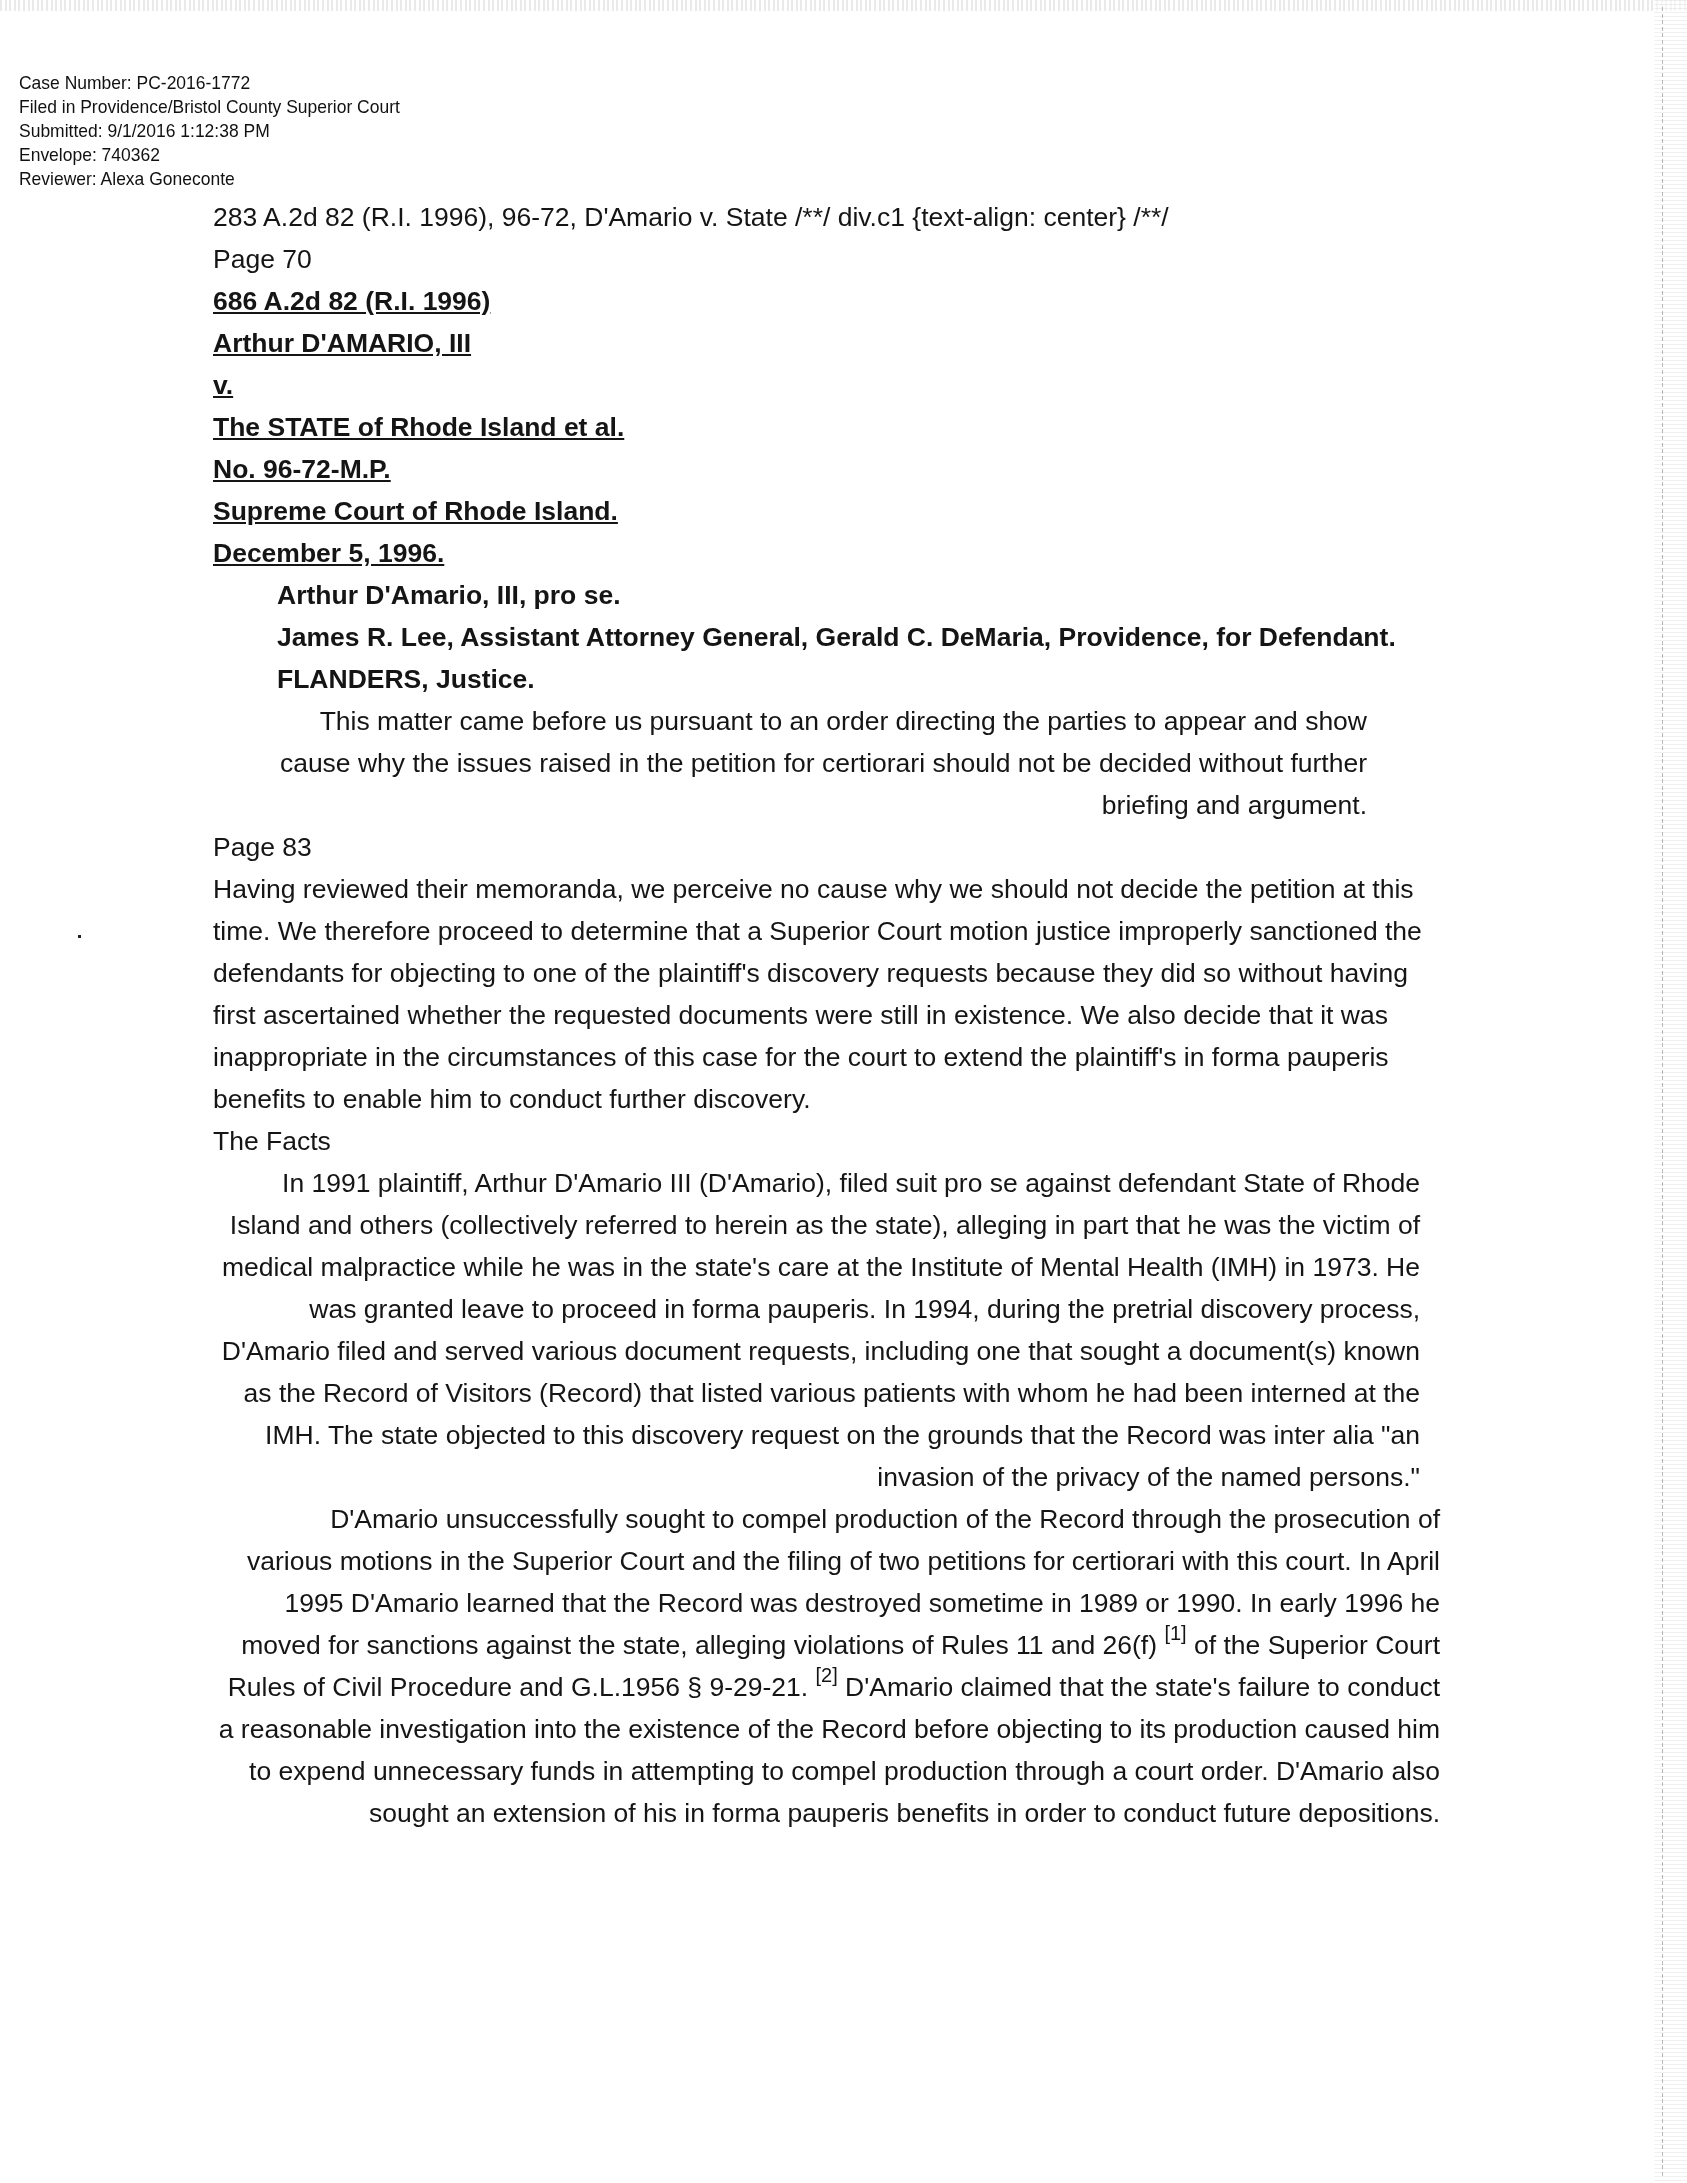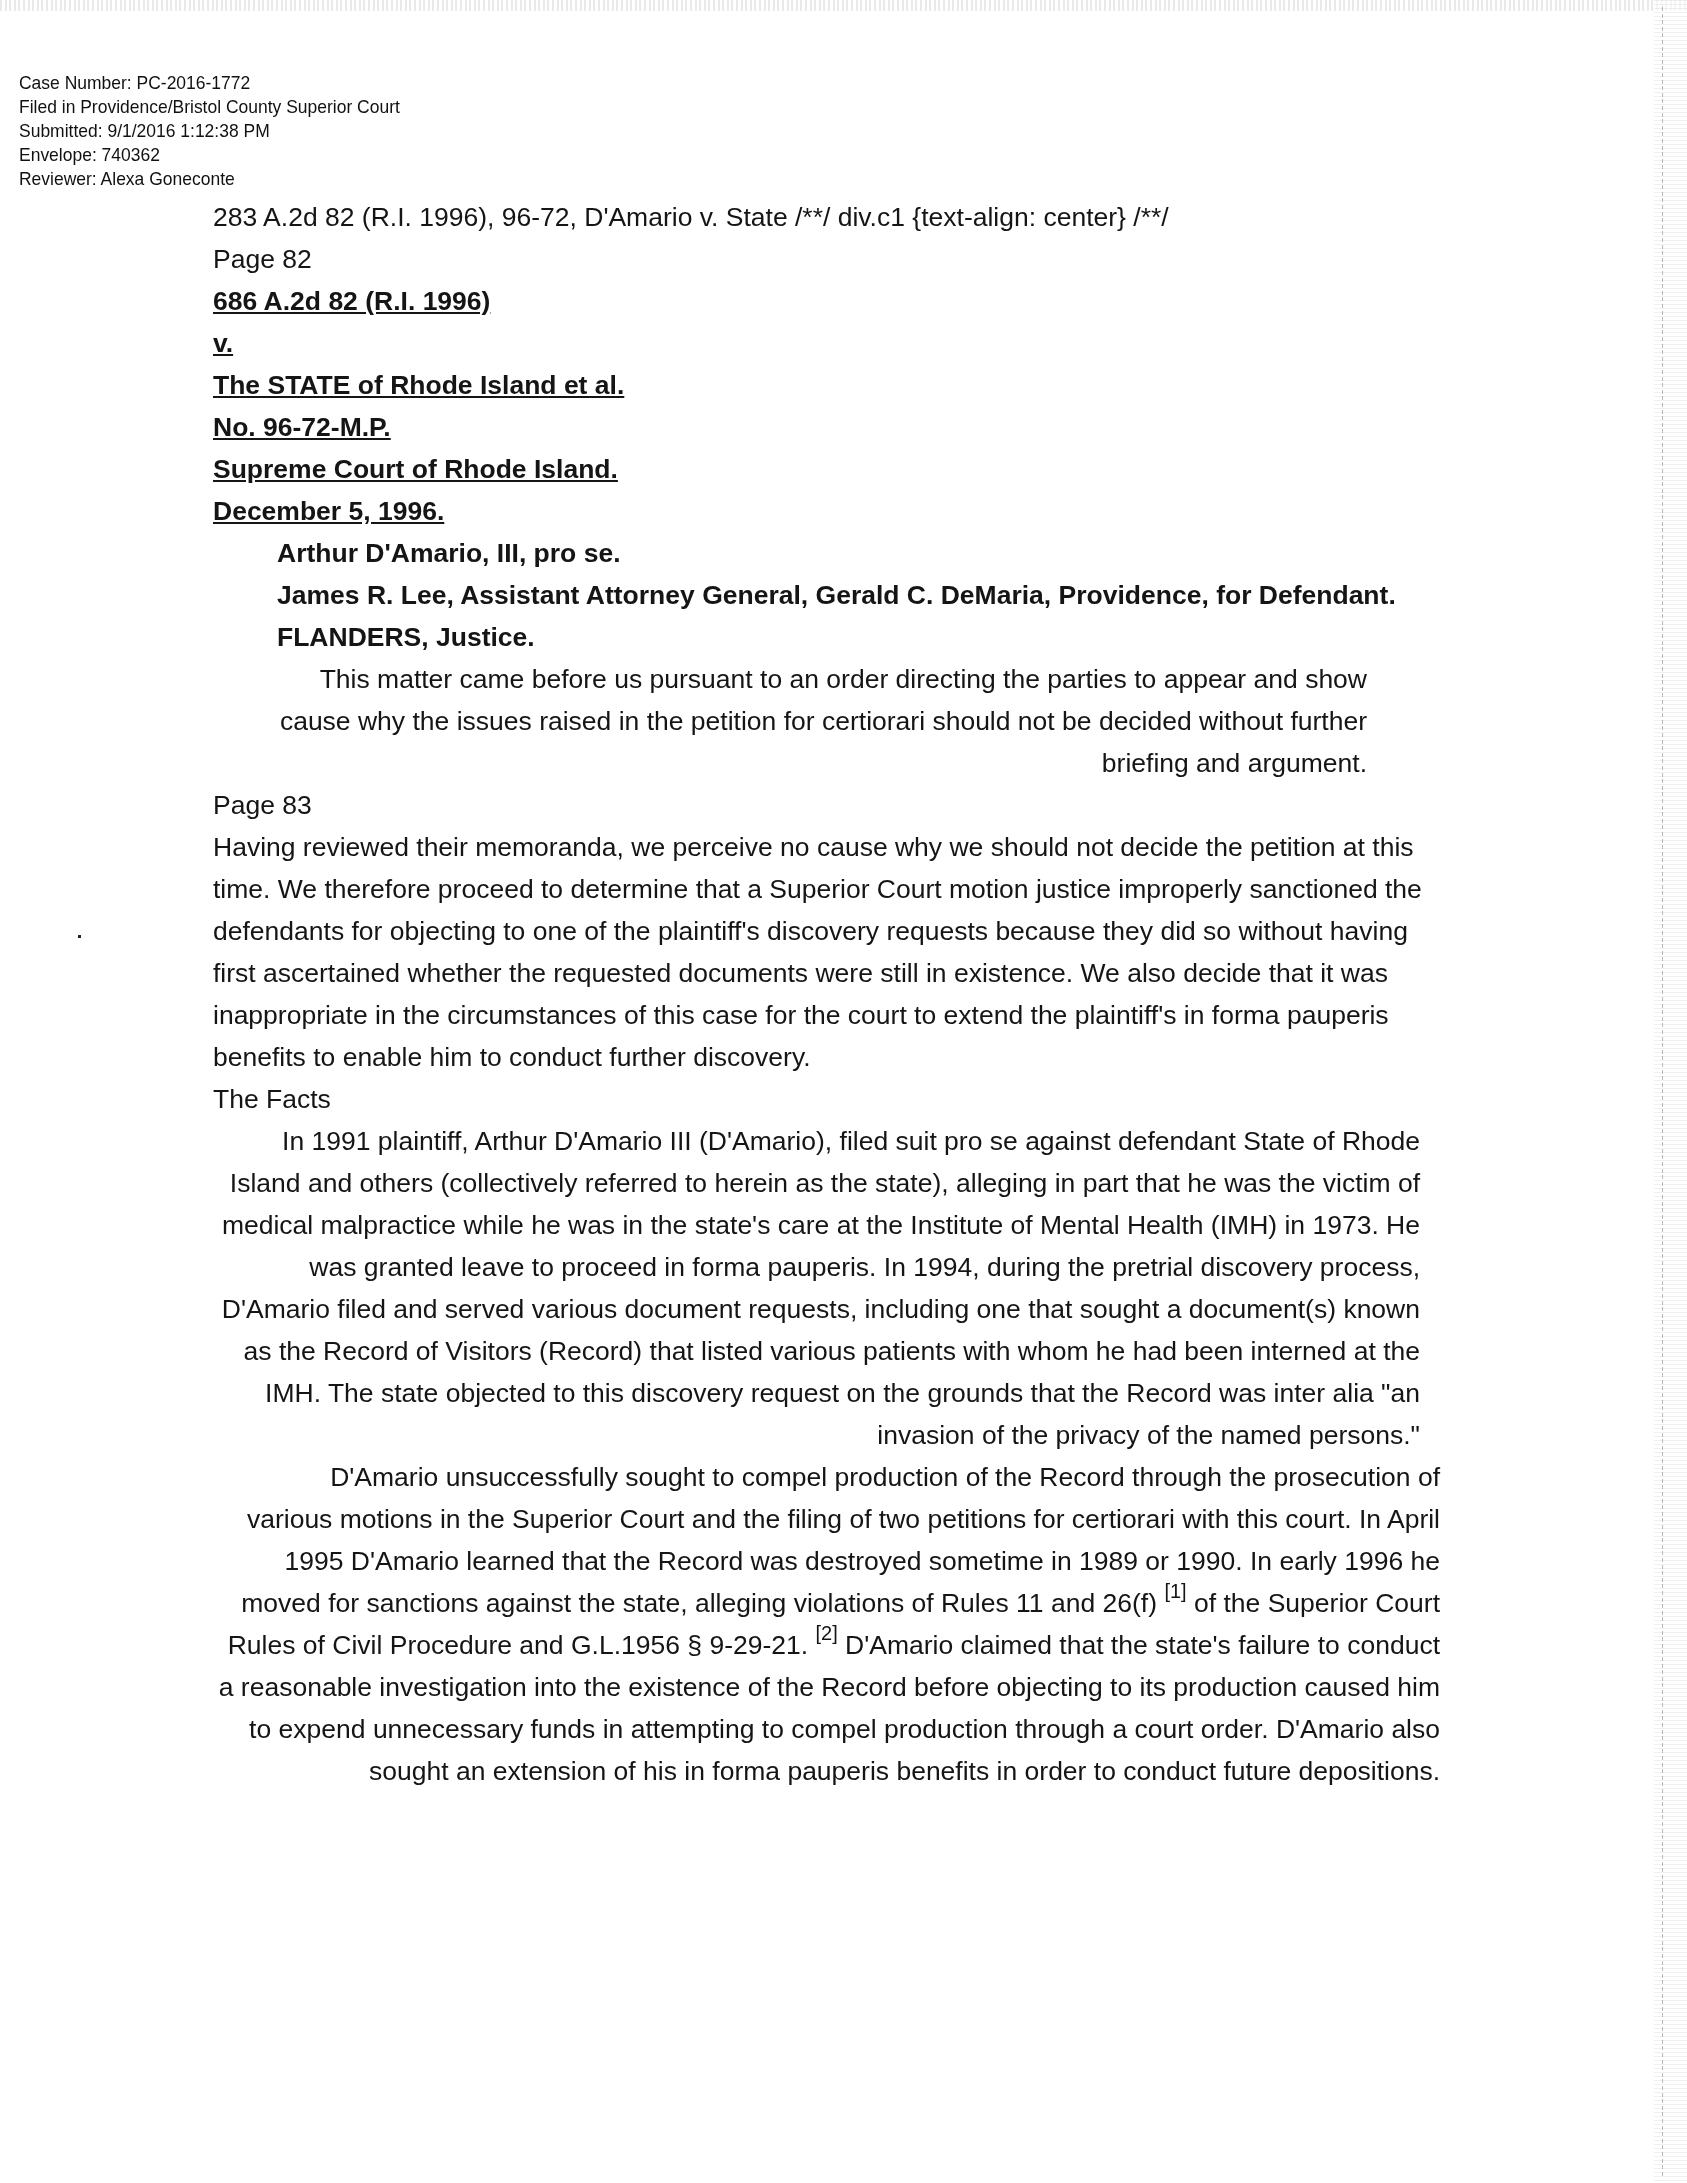--- a/index.html
+++ b/index.html
@@ -51,22 +51,23 @@
 <div class="stamp">
   <div>Case Number: PC-2016-1772</div>
   <div>Filed in Providence/Bristol County Superior Court</div>
   <div>Submitted: 9/1/2016 1:12:38 PM</div>
   <div>Envelope: 740362</div>
   <div>Reviewer: Alexa Goneconte</div>
 </div>
 
 <div class="doc">
   <div class="line">283 A.2d 82 (R.I. 1996), 96-72, D'Amario v. State /**/ div.c1 {text-align: center} /**/</div>
-  <div class="line">Page 82</div>
+  <div class="line">Page 70</div>
   <div class="line bold">686 A.2d 82 (R.I. 1996)</div>
+  <div class="line bold">Arthur D'AMARIO, III</div>
   <div class="line bold">v.</div>
   <div class="line bold">The STATE of Rhode Island et al.</div>
   <div class="line bold">No. 96-72-M.P.</div>
   <div class="line bold">Supreme Court of Rhode Island.</div>
   <div class="line bold">December 5, 1996.</div>
 
   <div class="line indent">Arthur D'Amario, III, pro se.</div>
   <div class="line indent">James R. Lee, Assistant Attorney General, Gerald C. DeMaria, Providence, for Defendant.</div>
   <div class="line indent">FLANDERS, Justice.</div>
 

